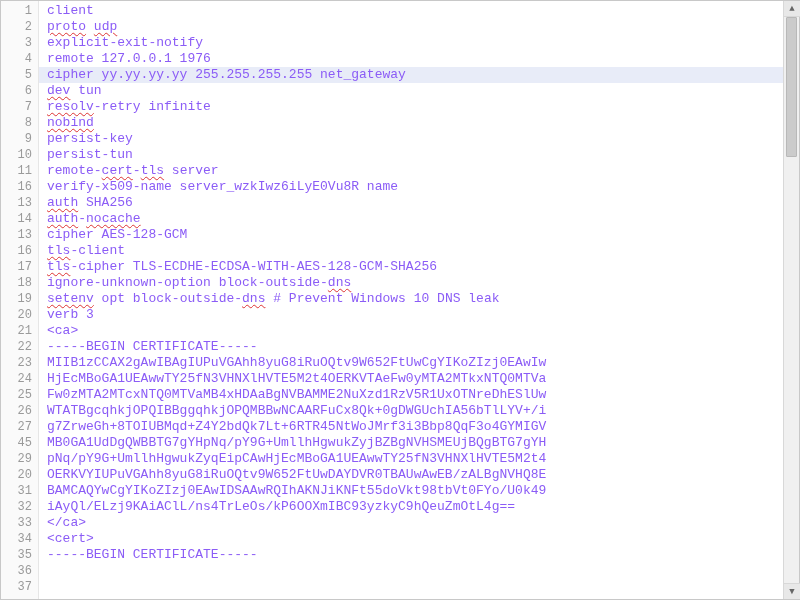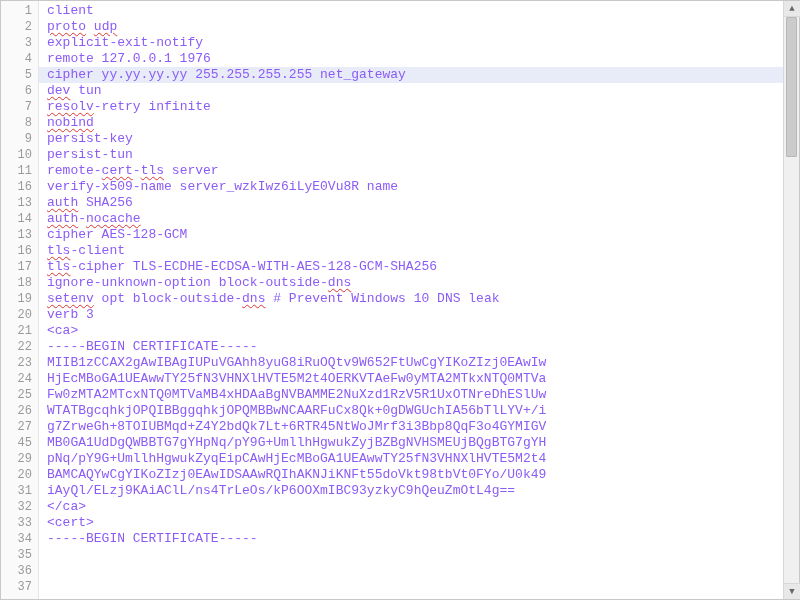--- a/index.html
+++ b/index.html
@@ -163,20 +163,21 @@
       <div class="line"><span>verb 3</span></div>
       <div class="line"><span>&lt;ca&gt;</span></div>
       <div class="line"><span>-----BEGIN CERTIFICATE-----</span></div>
       <div class="line"><span>MIIB1zCCAX2gAwIBAgIUPuVGAhh8yuG8iRuOQtv9W652FtUwCgYIKoZIzj0EAwIw</span></div>
       <div class="line"><span>HjEcMBoGA1UEAwwTY25fN3VHNXlHVTE5M2t4OERKVTAeFw0yMTA2MTkxNTQ0MTVa</span></div>
       <div class="line"><span>Fw0zMTA2MTcxNTQ0MTVaMB4xHDAaBgNVBAMME2NuXzd1RzV5R1UxOTNreDhESlUw</span></div>
       <div class="line"><span>WTATBgcqhkjOPQIBBggqhkjOPQMBBwNCAARFuCx8Qk+0gDWGUchIA56bTlLYV+/i</span></div>
       <div class="line"><span>g7ZrweGh+8TOIUBMqd+Z4Y2bdQk7Lt+6RTR45NtWoJMrf3i3Bbp8QqF3o4GYMIGV</span></div>
       <div class="line"><span>MB0GA1UdDgQWBBTG7gYHpNq/pY9G+UmllhHgwukZyjBZBgNVHSMEUjBQgBTG7gYH</span></div>
       <div class="line"><span>pNq/pY9G+UmllhHgwukZyqEipCAwHjEcMBoGA1UEAwwTY25fN3VHNXlHVTE5M2t4</span></div>
+      <div class="line"><span>OERKVYIUPuVGAhh8yuG8iRuOQtv9W652FtUwDAYDVR0TBAUwAwEB/zALBgNVHQ8E</span></div>
       <div class="line"><span>BAMCAQYwCgYIKoZIzj0EAwIDSAAwRQIhAKNJiKNFt55doVkt98tbVt0FYo/U0k49</span></div>
       <div class="line"><span>iAyQl/ELzj9KAiAClL/ns4TrLeOs/kP6OOXmIBC93yzkyC9hQeuZmOtL4g==</span></div>
       <div class="line"><span>&lt;/ca&gt;</span></div>
       <div class="line"><span>&lt;cert&gt;</span></div>
       <div class="line"><span>-----BEGIN CERTIFICATE-----</span></div>
     </div>
   <div class="scrollbar">
     <div class="sb-btn">
       <span>▲</span>
     </div>

